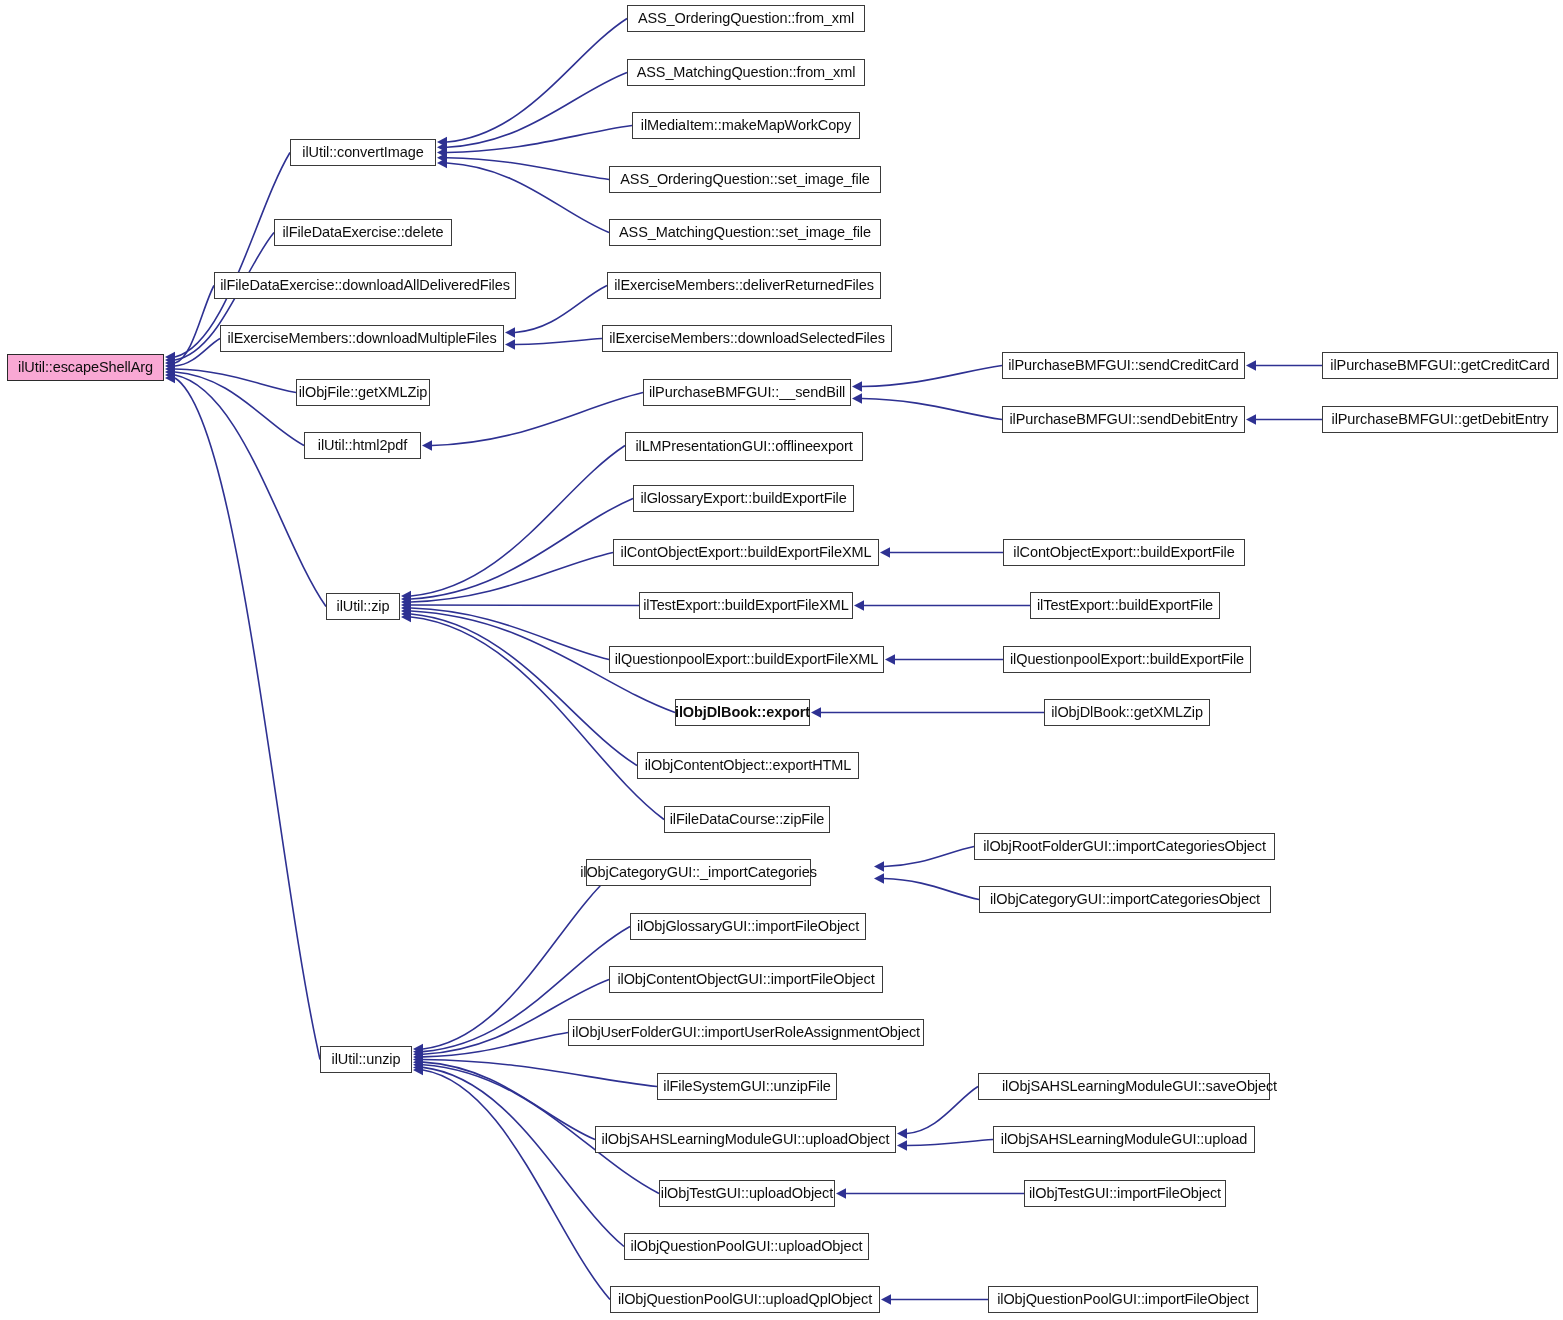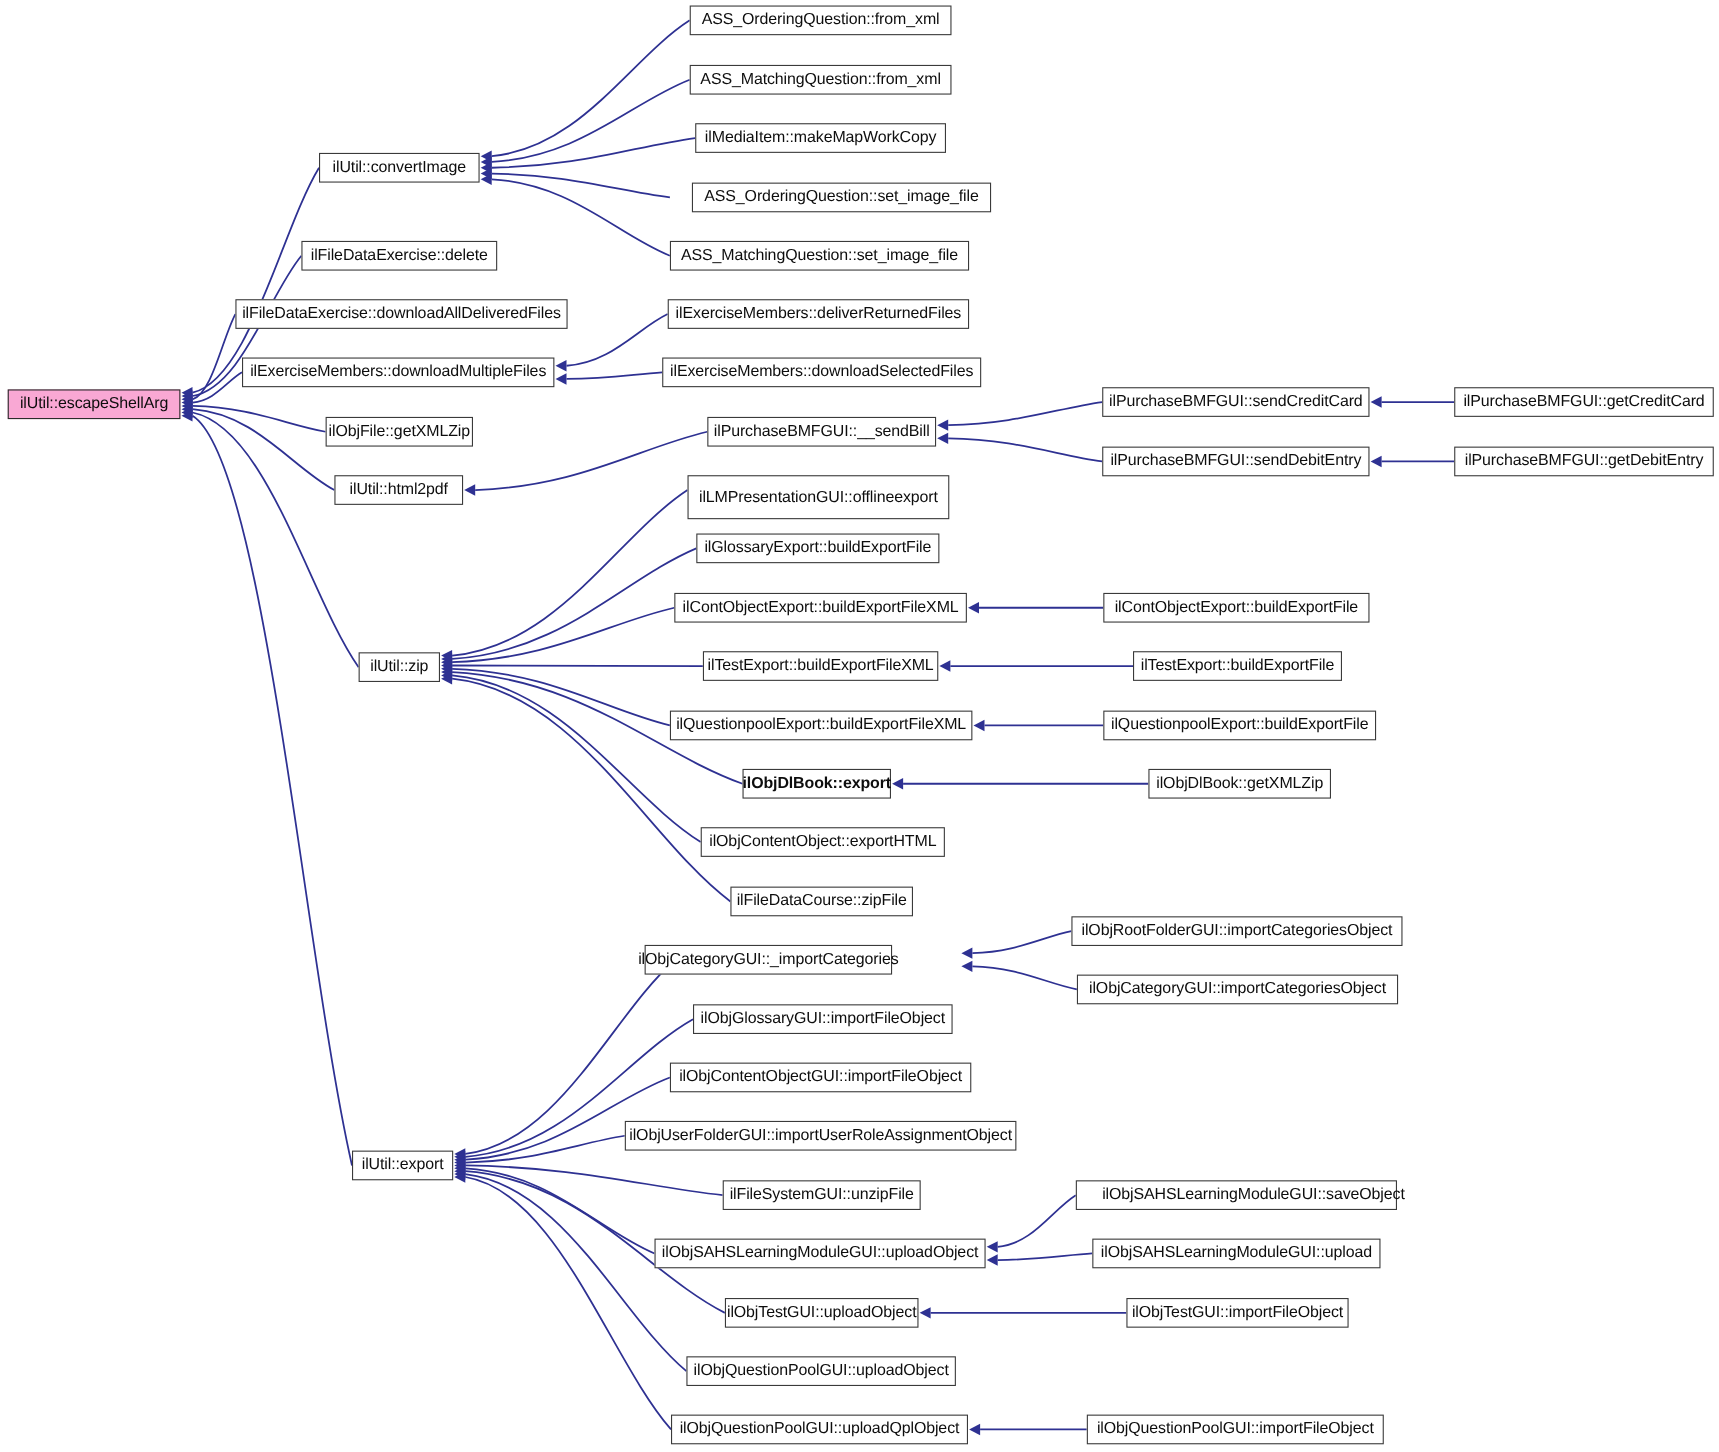--- a/index.html
+++ b/index.html
@@ -155,48 +155,48 @@
       <polygon points="897,1145.5 907,1140.3 907,1150.7" class="edge-head"></polygon>
       <polygon points="836,1193.5 846,1188.3 846,1198.7" class="edge-head"></polygon>
       <polygon points="881,1299.5 891,1294.3 891,1304.7" class="edge-head"></polygon>
     </svg>
   <div id="node-layer">
       <div class="node-box root-node" style="left: 7px; top: 354px; width: 157px; height: 27px;">ilUtil::escapeShellArg</div>
       <div class="node-box" style="left: 290px; top: 139px; width: 146px; height: 27px;">ilUtil::convertImage</div>
       <div class="node-box" style="left: 627px; top: 5px; width: 238px; height: 27px;">ASS_OrderingQuestion::from_xml</div>
       <div class="node-box" style="left: 627px; top: 59px; width: 238px; height: 27px;">ASS_MatchingQuestion::from_xml</div>
       <div class="node-box" style="left: 632px; top: 112px; width: 228px; height: 27px;">ilMediaItem::makeMapWorkCopy</div>
-      <div class="node-box" style="left: 609px; top: 166px; width: 272px; height: 27px; margin-left: 20px;">ASS_OrderingQuestion::set_image_file</div>
+      <div class="node-box" style="left: 609px; top: 166px; width: 272px; height: 27px;">ASS_OrderingQuestion::set_image_file</div>
       <div class="node-box" style="left: 609px; top: 219px; width: 272px; height: 27px;">ASS_MatchingQuestion::set_image_file</div>
       <div class="node-box" style="left: 274px; top: 219px; width: 178px; height: 27px;">ilFileDataExercise::delete</div>
       <div class="node-box" style="left: 214px; top: 272px; width: 302px; height: 27px;">ilFileDataExercise::downloadAllDeliveredFiles</div>
       <div class="node-box" style="left: 220px; top: 325px; width: 284px; height: 27px;">ilExerciseMembers::downloadMultipleFiles</div>
       <div class="node-box" style="left: 607px; top: 272px; width: 274px; height: 27px;">ilExerciseMembers::deliverReturnedFiles</div>
       <div class="node-box" style="left: 602px; top: 325px; width: 290px; height: 27px;">ilExerciseMembers::downloadSelectedFiles</div>
       <div class="node-box" style="left: 296px; top: 379px; width: 134px; height: 27px;">ilObjFile::getXMLZip</div>
       <div class="node-box" style="left: 304px; top: 432px; width: 117px; height: 27px;">ilUtil::html2pdf</div>
       <div class="node-box" style="left: 643px; top: 379px; width: 208px; height: 27px;">ilPurchaseBMFGUI::__sendBill</div>
       <div class="node-box" style="left: 1002px; top: 352px; width: 243px; height: 27px;">ilPurchaseBMFGUI::sendCreditCard</div>
       <div class="node-box" style="left: 1002px; top: 406px; width: 243px; height: 27px;">ilPurchaseBMFGUI::sendDebitEntry</div>
       <div class="node-box" style="left: 1322px; top: 352px; width: 236px; height: 27px;">ilPurchaseBMFGUI::getCreditCard</div>
       <div class="node-box" style="left: 1322px; top: 406px; width: 236px; height: 27px;">ilPurchaseBMFGUI::getDebitEntry</div>
-      <div class="node-box" style="left: 625px; top: 432px; width: 238px; height: 40px;">ilLMPresentationGUI::offlineexport</div>
+      <div class="node-box" style="left: 625px; top: 432px; width: 238px; height: 29px;">ilLMPresentationGUI::offlineexport</div>
       <div class="node-box" style="left: 326px; top: 593px; width: 74px; height: 27px;">ilUtil::zip</div>
       <div class="node-box" style="left: 633px; top: 485px; width: 221px; height: 27px;">ilGlossaryExport::buildExportFile</div>
       <div class="node-box" style="left: 613px; top: 539px; width: 266px; height: 27px;">ilContObjectExport::buildExportFileXML</div>
       <div class="node-box" style="left: 1003px; top: 539px; width: 242px; height: 27px;">ilContObjectExport::buildExportFile</div>
       <div class="node-box" style="left: 639px; top: 592px; width: 214px; height: 27px;">ilTestExport::buildExportFileXML</div>
       <div class="node-box" style="left: 1030px; top: 592px; width: 190px; height: 27px;">ilTestExport::buildExportFile</div>
       <div class="node-box" style="left: 609px; top: 646px; width: 275px; height: 27px;">ilQuestionpoolExport::buildExportFileXML</div>
       <div class="node-box" style="left: 1003px; top: 646px; width: 248px; height: 27px;">ilQuestionpoolExport::buildExportFile</div>
       <div class="node-box" style="left: 675px; top: 699px; width: 135px; height: 27px; font-weight: bold;">ilObjDlBook::export</div>
       <div class="node-box" style="left: 1044px; top: 699px; width: 166px; height: 27px;">ilObjDlBook::getXMLZip</div>
       <div class="node-box" style="left: 637px; top: 752px; width: 222px; height: 27px;">ilObjContentObject::exportHTML</div>
       <div class="node-box" style="left: 664px; top: 806px; width: 166px; height: 27px;">ilFileDataCourse::zipFile</div>
-      <div class="node-box" style="left: 320px; top: 1046px; width: 92px; height: 27px;">ilUtil::export</div>
+      <div class="node-box" style="left: 320px; top: 1046px; width: 92px; height: 27px;">ilUtil::unzip</div>
       <div class="node-box" style="left: 586px; top: 859px; width: 225px; height: 27px;">ilObjCategoryGUI::_importCategories</div>
       <div class="node-box" style="left: 974px; top: 833px; width: 301px; height: 27px;">ilObjRootFolderGUI::importCategoriesObject</div>
       <div class="node-box" style="left: 979px; top: 886px; width: 292px; height: 27px;">ilObjCategoryGUI::importCategoriesObject</div>
       <div class="node-box" style="left: 630px; top: 913px; width: 236px; height: 27px;">ilObjGlossaryGUI::importFileObject</div>
       <div class="node-box" style="left: 609px; top: 966px; width: 274px; height: 27px;">ilObjContentObjectGUI::importFileObject</div>
       <div class="node-box" style="left: 568px; top: 1019px; width: 356px; height: 27px;">ilObjUserFolderGUI::importUserRoleAssignmentObject</div>
       <div class="node-box" style="left: 657px; top: 1073px; width: 180px; height: 27px;">ilFileSystemGUI::unzipFile</div>
       <div class="node-box" style="left: 595px; top: 1126px; width: 301px; height: 27px;">ilObjSAHSLearningModuleGUI::uploadObject</div>
       <div class="node-box" style="left: 978px; top: 1073px; width: 292px; height: 27px; padding-left: 40px;">ilObjSAHSLearningModuleGUI::saveObject</div>
       <div class="node-box" style="left: 993px; top: 1126px; width: 262px; height: 27px;">ilObjSAHSLearningModuleGUI::upload</div>

